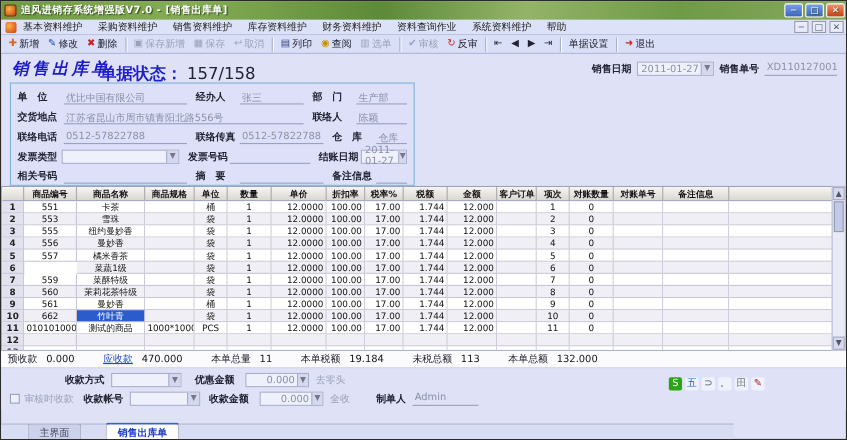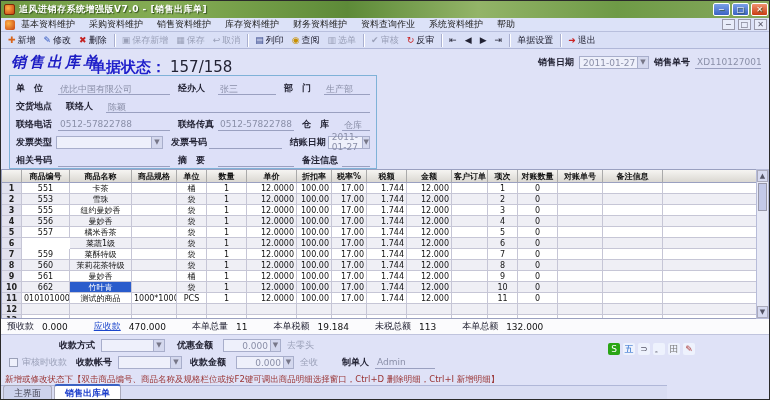--- a/index.html
+++ b/index.html
@@ -69,21 +69,21 @@
   .pr1{top:4px;} .pr2{top:21px;}
   .gray{color:#9aa0b8;}
   .chk{width:9px;height:9px;border:1px solid #9aa0b8;background:#eef0fb;margin:0 4px 0 8px;}
   .spin{display:flex;align-items:center;border:1px solid #a8aecb;background:#eef0fb;height:13px;color:#8a8fa8;}
   .spin .num{width:46px;text-align:right;padding-right:2px;}
   .spin .arrow{width:10px;height:11px;background:#d4d8ee;border-left:1px solid #a8aecb;font-size:7px;line-height:11px;text-align:center;color:#778;}
   .ime{position:absolute;right:6px;top:4px;display:flex;gap:3px;align-items:center;}
   .ime span{display:inline-block;min-width:12px;height:12px;font-size:9px;line-height:12px;text-align:center;border-radius:2px;}
   
   .hint{position:absolute;left:4px;top:373px;width:760px;font-size:8.5px;color:#993333;white-space:nowrap;overflow:hidden;}
-  .statusbar{position:absolute;left:0;top:384px;width:666px;height:16px;background:#d9ddf3;border-top:1px solid #b0b7d8;display:flex;align-items:flex-end;font-size:9px;padding-left:2px;}
+  .statusbar{position:absolute;left:0;top:384px;width:666px;height:16px;background:#d9ddf3;border-top:1px solid #b0b7d8;display:flex;align-items:flex-end;font-size:9px;padding-left:24px;gap:20px;}
   .sb-tab{padding:1px 10px;margin-right:2px;border:1px solid #aab;border-bottom:none;background:#cdd2ec;color:#445;border-radius:3px 3px 0 0;}
   .sb-tab.active{background:#fff;color:#1c3ecc;font-weight:bold;border-top:2px solid #3b63c4;}
 </style>
 </head>
 <body>
 
 <div id="app">
 
   <div class="titlebar">
     <span class="app-icon"></span>
@@ -202,20 +202,21 @@
     <div class="prow">
       <span class="plbl" style="width:42px">单　位</span>
       <span class="uline" style="width:112px">优比中国有限公司</span>
       <span class="plbl" style="width:40px;margin-left:8px">经办人</span>
       <span class="uline" style="width:58px">张三</span>
       <span class="plbl" style="width:40px;margin-left:8px">部　门</span>
       <span class="uline" style="flex:1">生产部</span>
     </div>
     <div class="prow">
       <span class="plbl" style="width:42px">交货地点</span>
+      <span class="uline" style="width:218px">江苏省昆山市周市镇青阳北路556号</span>
       <span class="plbl" style="width:40px;margin-left:8px">联络人</span>
       <span class="uline" style="flex:1">陈颖</span>
     </div>
     <div class="prow">
       <span class="plbl" style="width:42px">联络电话</span>
       <span class="uline" style="width:112px">0512-57822788</span>
       <span class="plbl" style="width:40px;margin-left:8px">联络传真</span>
       <span class="uline" style="width:76px">0512-57822788</span>
       <span class="plbl" style="width:40px;margin-left:8px">仓　库</span>
       <span class="uline" style="flex:1">仓库一</span>
@@ -580,20 +581,19 @@
       <span class="spin" style="margin-left:10px">
           <span class="num">0.000</span>
           <span class="arrow">▼</span>
         </span>
       <span class="gray" style="margin-left:6px">全收</span>
       <span class="plbl" style="margin-left:24px">制单人</span>
       <span class="uline" style="width:60px;margin-left:6px">Admin</span>
     </div>
   </div>
 
-  <div class="hint">新增或修改状态下【双击商品编号、商品名称及规格栏位或按F2键可调出商品明细选择窗口，Ctrl+D 删除明细，Ctrl+I 新增明细】</div>
 
   <div class="statusbar">
       <span class="sb-tab">主界面</span>
       <span class="sb-tab active">销售出库单</span>
     </div>
 
 </div>
 
 </body></html>

